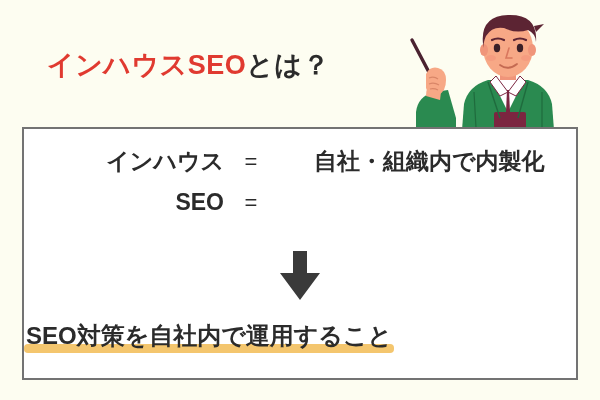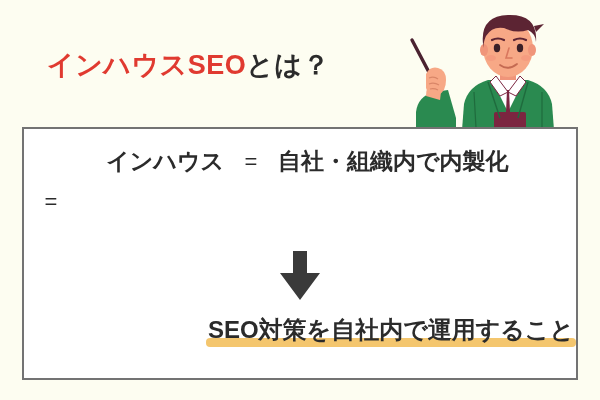--- a/index.html
+++ b/index.html
@@ -83,37 +83,38 @@
     font-size: 22px;
     font-weight: normal;
     color: #2b2b2b;
   }
   .eq-def {
     font-size: 23px;
     font-weight: bold;
     color: #2b2b2b;
     white-space: nowrap;
     text-align: right;
+    margin-left: 36px;
   }
 
   
   .arrow {
     position: absolute;
     left: 50%;
     transform: translateX(-50%);
     top: 122px;
   }
 
   
   .conclusion {
     position: absolute;
     left: 0;
     right: 0;
-    top: 185px;
-    text-align: right;
+    top: 191px;
+    text-align: left;
   }
   .conclusion-inner {
     position: relative;
     display: inline-block;
     font-size: 24px;
     font-weight: bold;
     color: #2b2b2b;
     white-space: nowrap;
     padding: 0 2px;
   }
@@ -200,20 +201,21 @@
 
   <div class="frame">
 
     <div class="eq-table">
       <div class="eq-row">
         <div class="eq-term">インハウス</div>
         <div class="eq-sign">=</div>
         <div class="eq-def">自社・組織内で内製化</div>
       </div>
       <div class="eq-row">
+        <div class="eq-term">SEO</div>
         <div class="eq-sign">=</div>
       </div>
     </div>
 
     <div class="arrow">
       <svg width="44" height="50" viewBox="0 0 44 50" xmlns="http://www.w3.org/2000/svg">
         <path d="M15 0 L29 0 L29 22 L42 22 L22 49 L2 22 L15 22 Z" fill="#3a3a3a"></path>
       </svg>
     </div>
 

